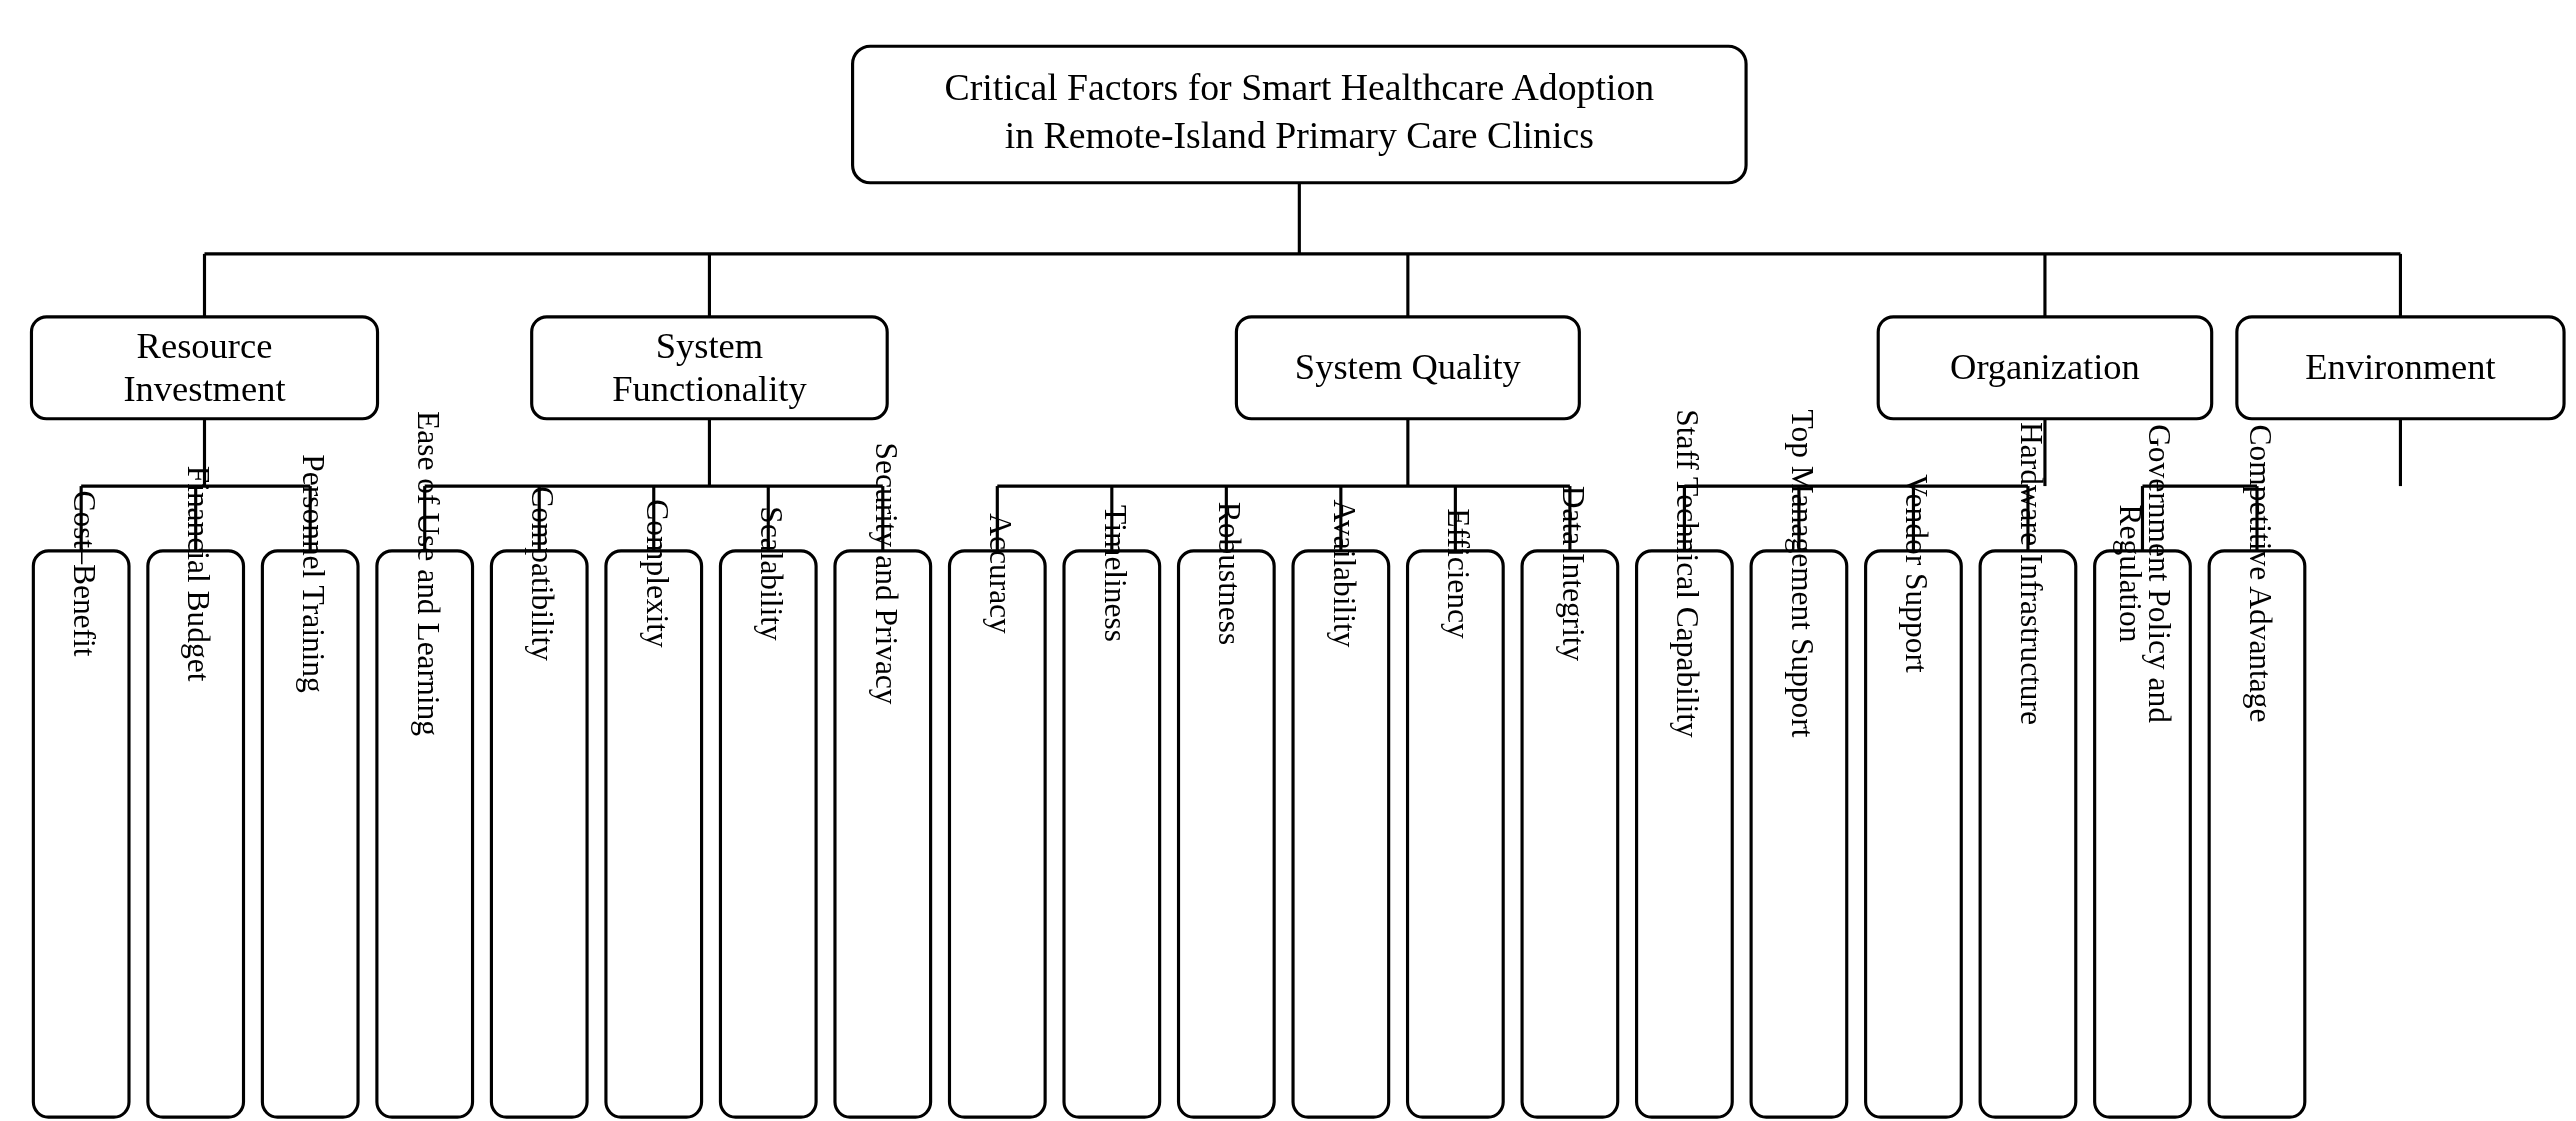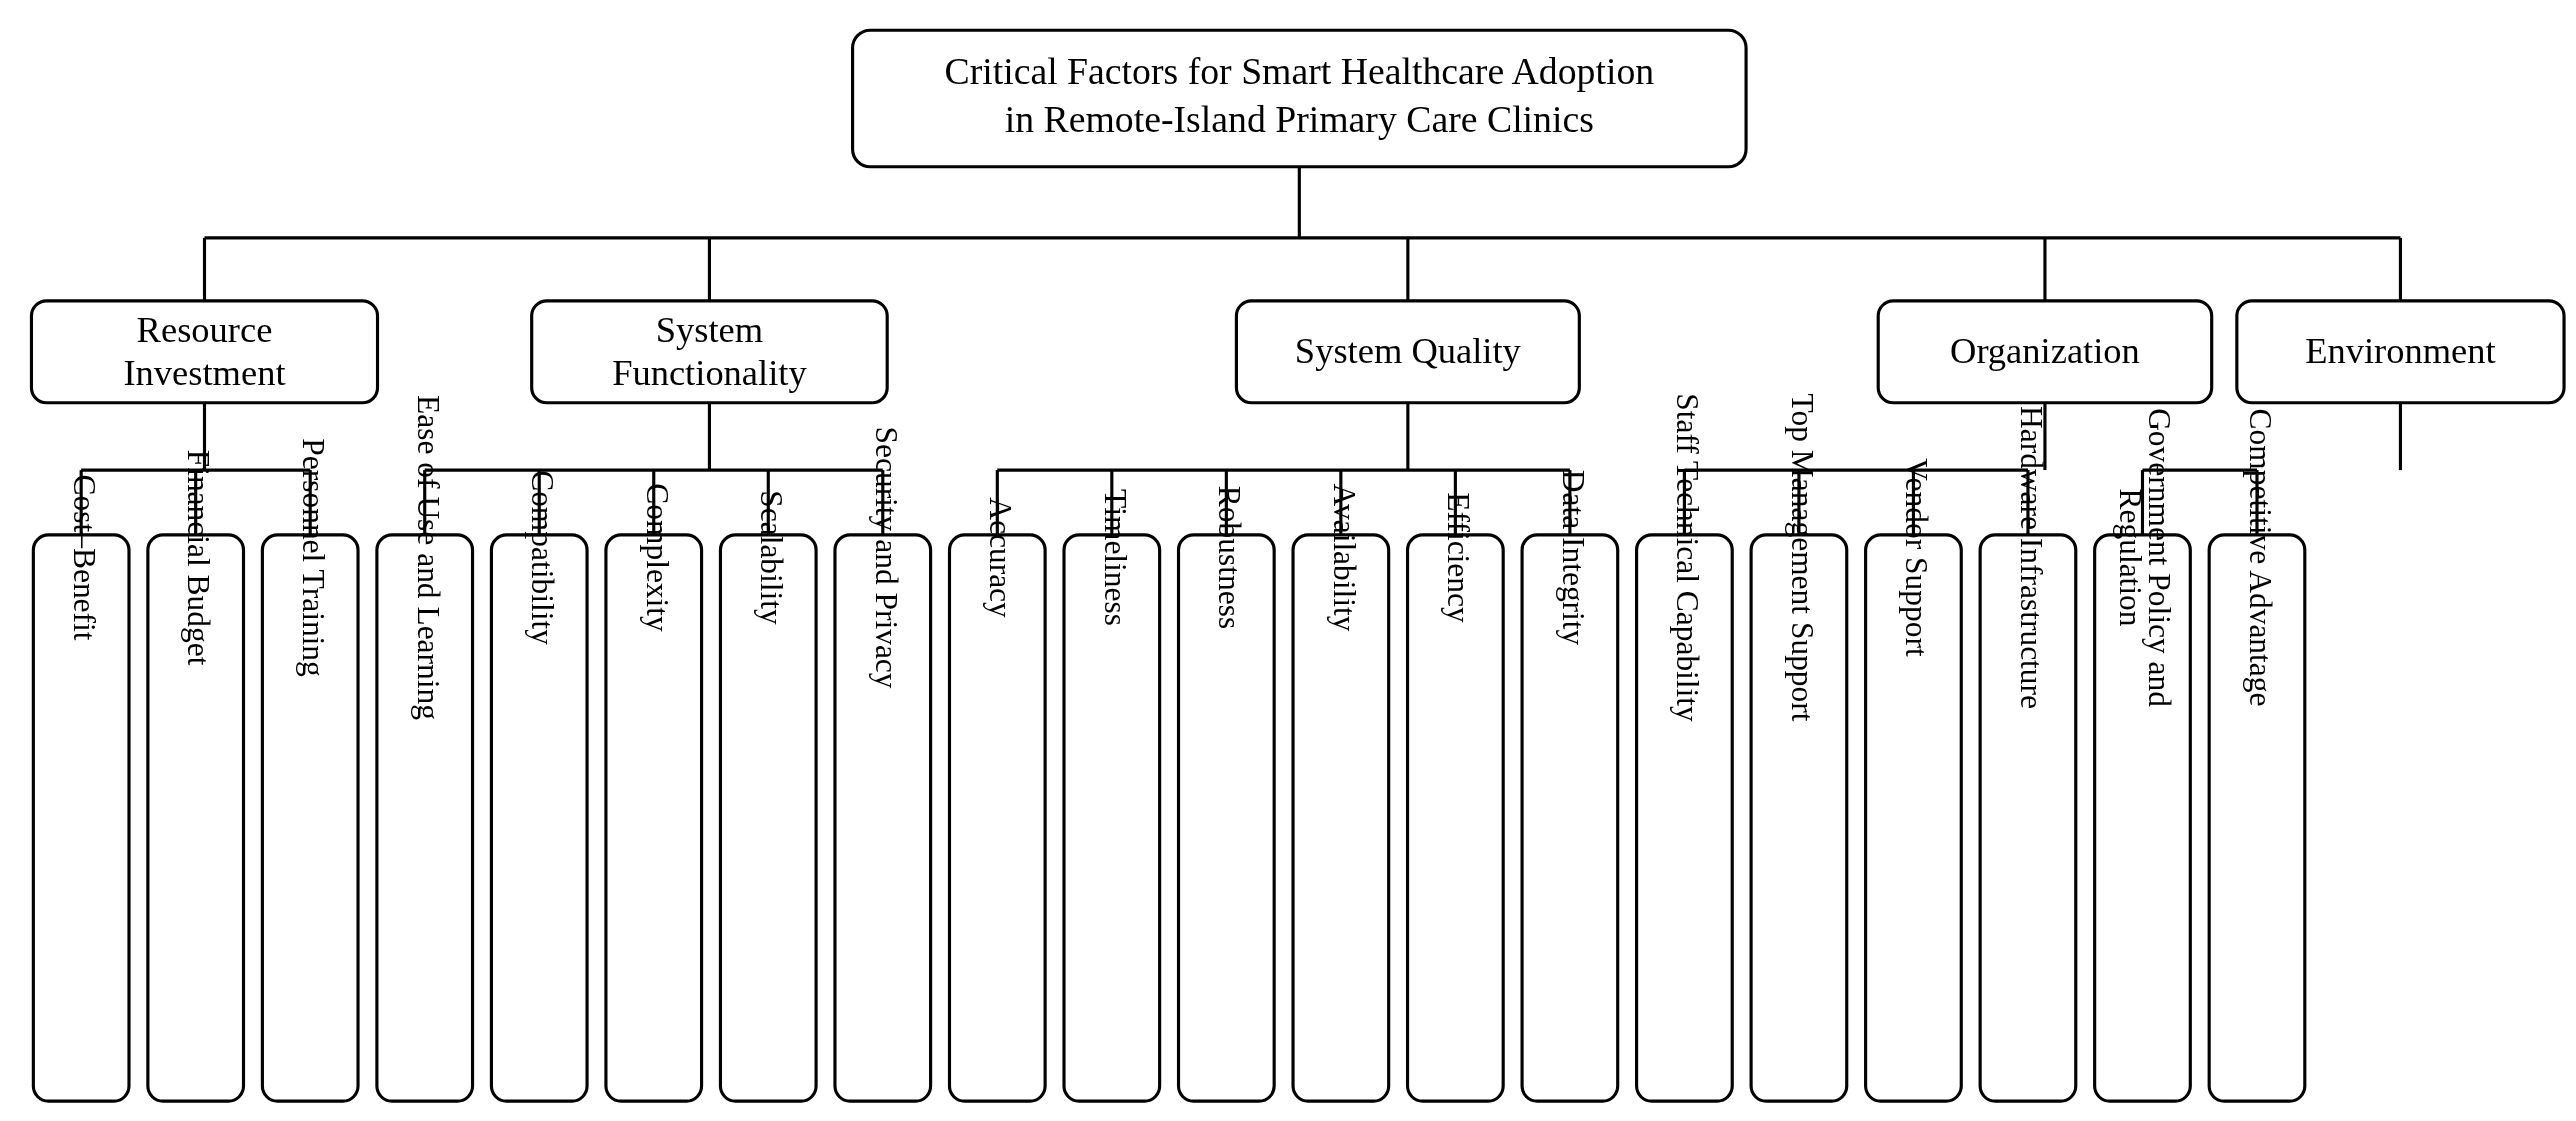--- a/index.html
+++ b/index.html
@@ -11,20 +11,21 @@
     font-family: "Liberation Serif", "DejaVu Serif", serif;
     width: 2576px;
     height: 1122px;
     overflow: hidden;
   }
   #diagram-root {
     position: relative;
     width: 2576px;
     height: 836px;
     background: #ffffff;
+    margin-top: 16px;
   }
   svg#tree-svg {
     position: absolute;
     top: 0;
     left: 0;
     width: 2576px;
     height: 1122px;
     display: block;
   }
   .node-box {

